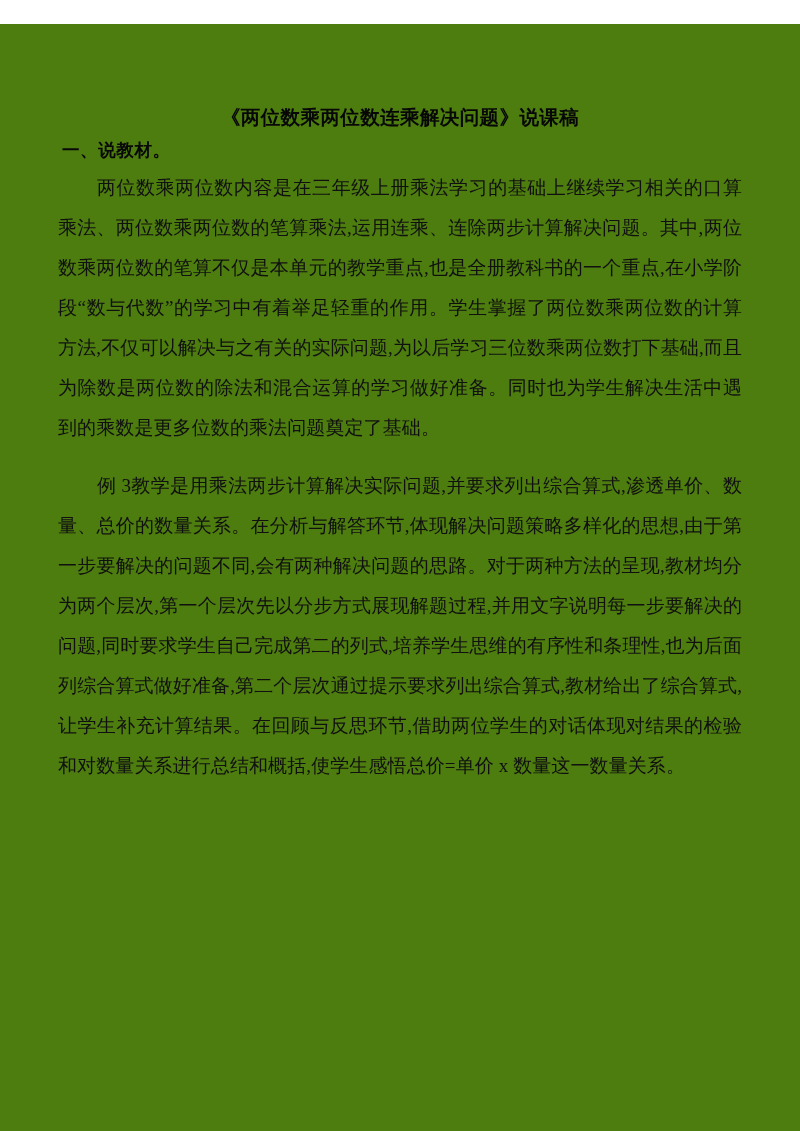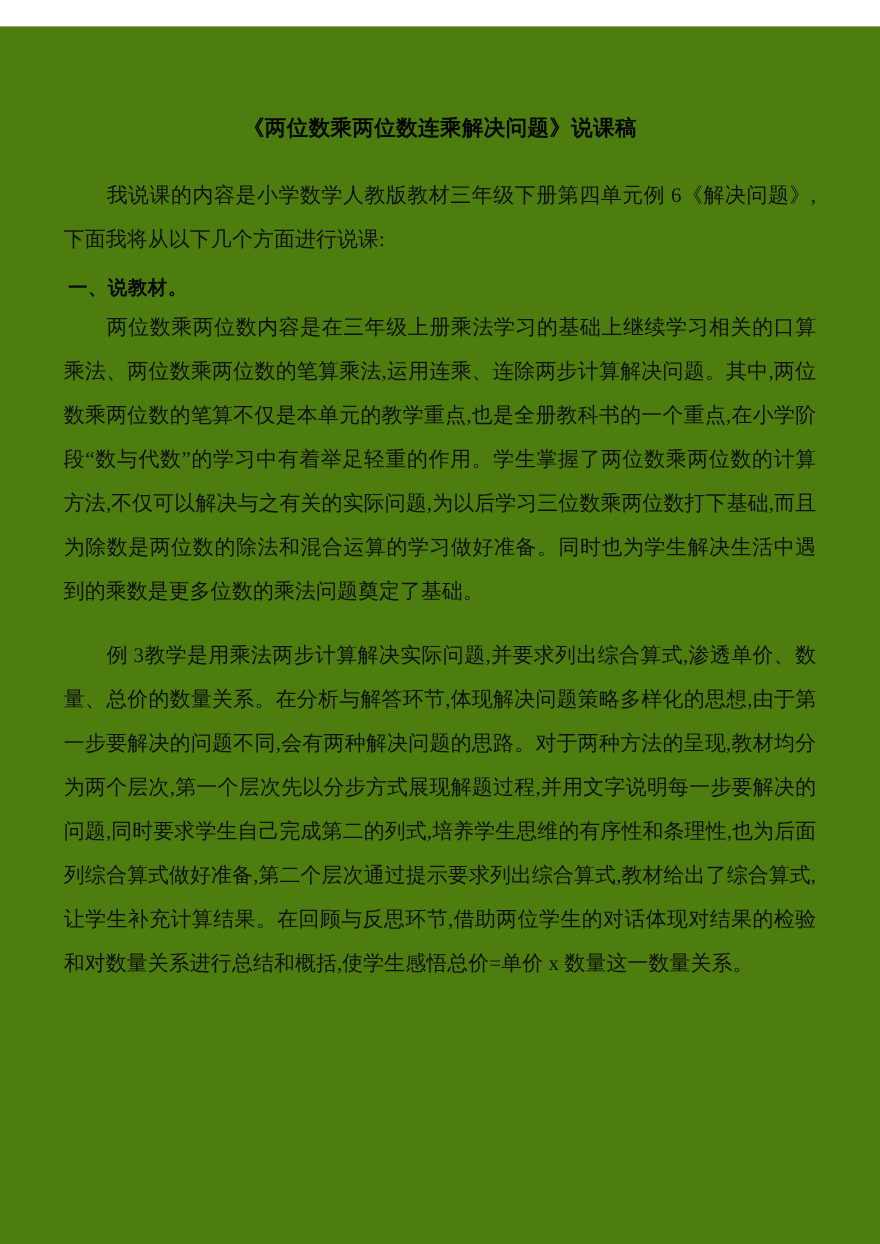--- a/index.html
+++ b/index.html
@@ -99,21 +99,20 @@
   }
 </style>
 </head>
 <body>
 
 <div class="page">
   <div class="doc-body">
 
     <h1 class="doc-title">《两位数乘两位数连乘解决问题》说课稿</h1>
 
-    <p class="para first-para">我说课的内容是小学数学人教版教材三年级下册第四单元例 6《解决问题》,下面我将从以下几个方面进行说课:</p>
 
     <h2 class="heading h-first">一、说教材。</h2>
 
     <p class="para after-heading">两位数乘两位数内容是在三年级上册乘法学习的基础上继续学习相关的口算乘法、两位数乘两位数的笔算乘法,运用连乘、连除两步计算解决问题。其中,两位数乘两位数的笔算不仅是本单元的教学重点,也是全册教科书的一个重点,在小学阶段“数与代数”的学习中有着举足轻重的作用。学生掌握了两位数乘两位数的计算方法,不仅可以解决与之有关的实际问题,为以后学习三位数乘两位数打下基础,而且为除数是两位数的除法和混合运算的学习做好准备。同时也为学生解决生活中遇到的乘数是更多位数的乘法问题奠定了基础。</p>
 
     <p class="para gap-above">例 3教学是用乘法两步计算解决实际问题,并要求列出综合算式,渗透单价、数量、总价的数量关系。在分析与解答环节,体现解决问题策略多样化的思想,由于第一步要解决的问题不同,会有两种解决问题的思路。对于两种方法的呈现,教材均分为两个层次,第一个层次先以分步方式展现解题过程,并用文字说明每一步要解决的问题,同时要求学生自己完成第二的列式,培养学生思维的有序性和条理性,也为后面列综合算式做好准备,第二个层次通过提示要求列出综合算式,教材给出了综合算式,让学生补充计算结果。在回顾与反思环节,借助两位学生的对话体现对结果的检验和对数量关系进行总结和概括,使学生感悟总价=单价 x 数量这一数量关系。</p>
 
 
 
   </div>

